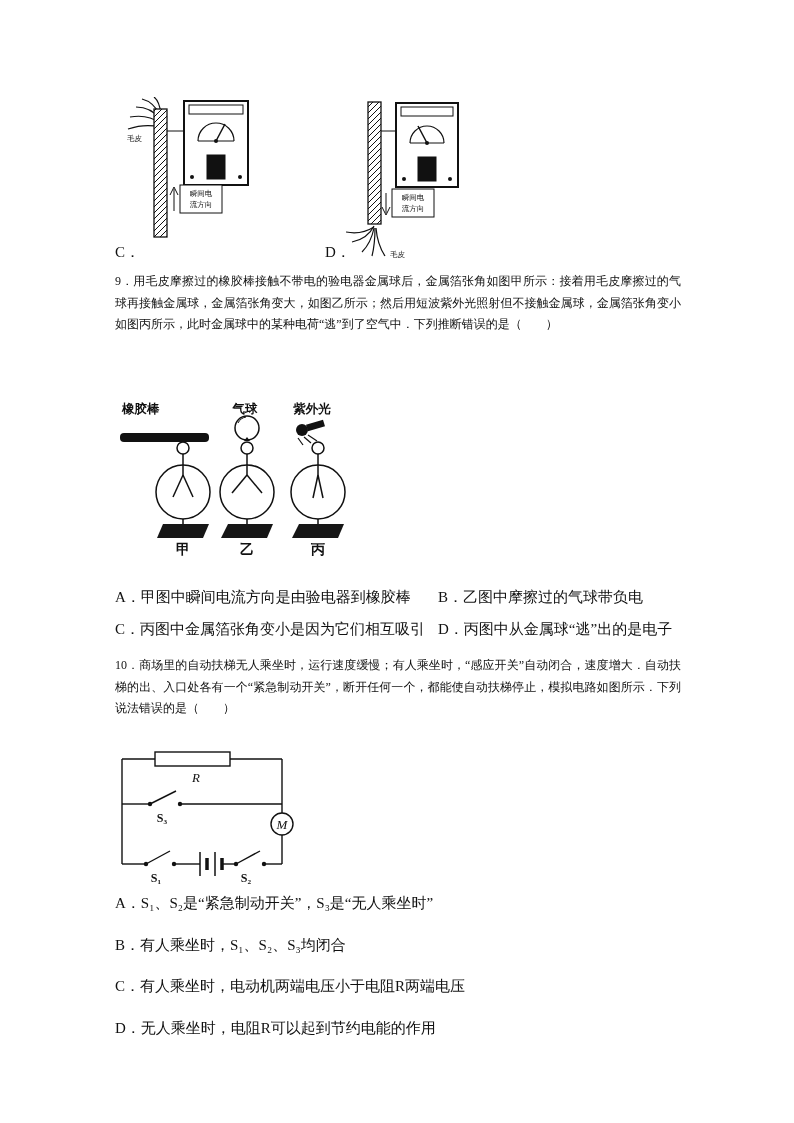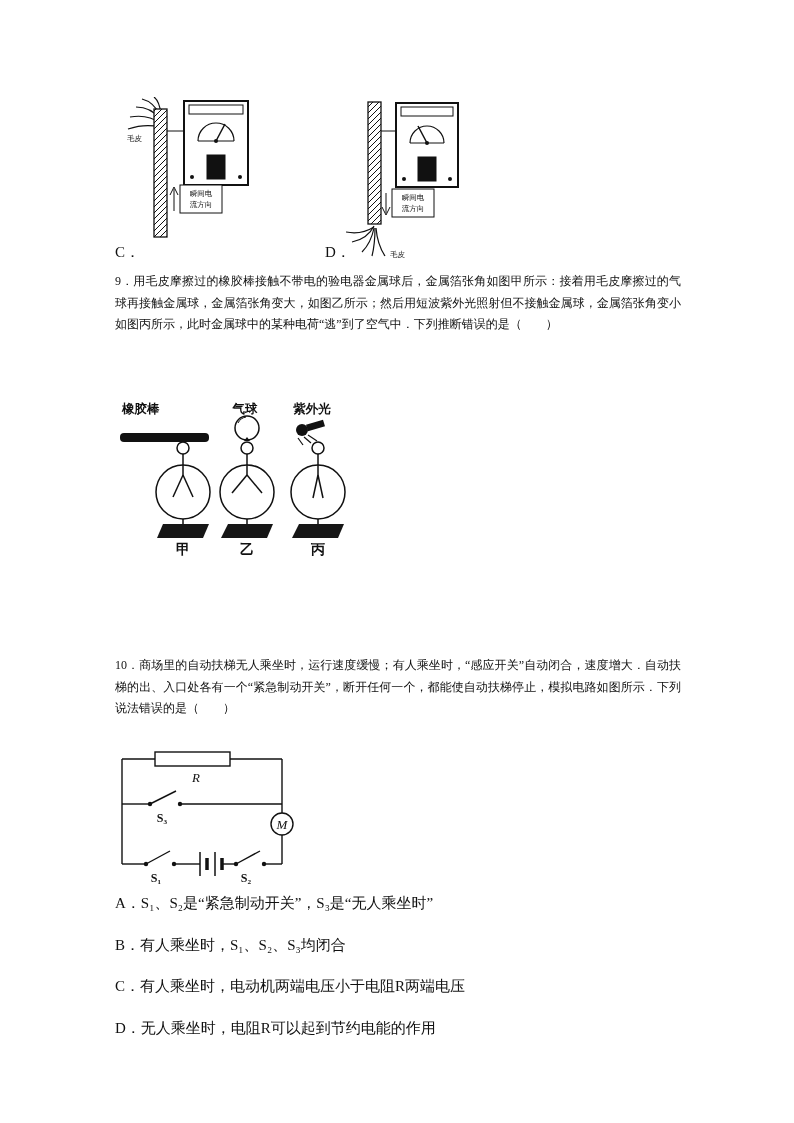--- a/index.html
+++ b/index.html
@@ -153,20 +153,26 @@
       <circle cx="202" cy="95" r="27"></circle>
       <line x1="202" y1="78" x2="197" y2="101"></line>
       <line x1="202" y1="78" x2="207" y2="101"></line>
       <line x1="202" y1="122" x2="202" y2="128"></line>
       <polygon points="176,141 222,141 228,127 183,127" fill="#161616" stroke="none"></polygon>
     </g>
     <text x="202" y="157" class="glab" text-anchor="middle">丙</text>
   </svg>
 
   <div class="abs opt-row" style="left:115px;top:580px;width:620px">
+    <p class="opt first">A．甲图中瞬间电流方向是由验电器到橡胶棒</p>
+    <p class="opt">B．乙图中摩擦过的气球带负电</p>
+  </div>
+  <div class="abs opt-row" style="left:115px;top:612px;width:620px">
+    <p class="opt first">C．丙图中金属箔张角变小是因为它们相互吸引</p>
+    <p class="opt">D．丙图中从金属球“逃”出的是电子</p>
   </div>
 
   <p class="abs para" style="left:115px;top:648px;width:566px">10．商场里的自动扶梯无人乘坐时，运行速度缓慢；有人乘坐时，“感应开关”自动闭合，速度增大．自动扶梯的出、入口处各有一个“紧急制动开关”，断开任何一个，都能使自动扶梯停止，模拟电路如图所示．下列说法错误的是（　　）</p>
 
   <svg class="abs" style="left:116px;top:742px" width="180" height="140" viewBox="0 0 180 140">
     <g stroke="#111" stroke-width="1.4" fill="none">
       <line x1="6" y1="10" x2="6" y2="115"></line>
       <line x1="6" y1="10" x2="39" y2="10"></line>
       <line x1="114" y1="10" x2="166" y2="10"></line>
       <line x1="166" y1="10" x2="166" y2="64"></line>

